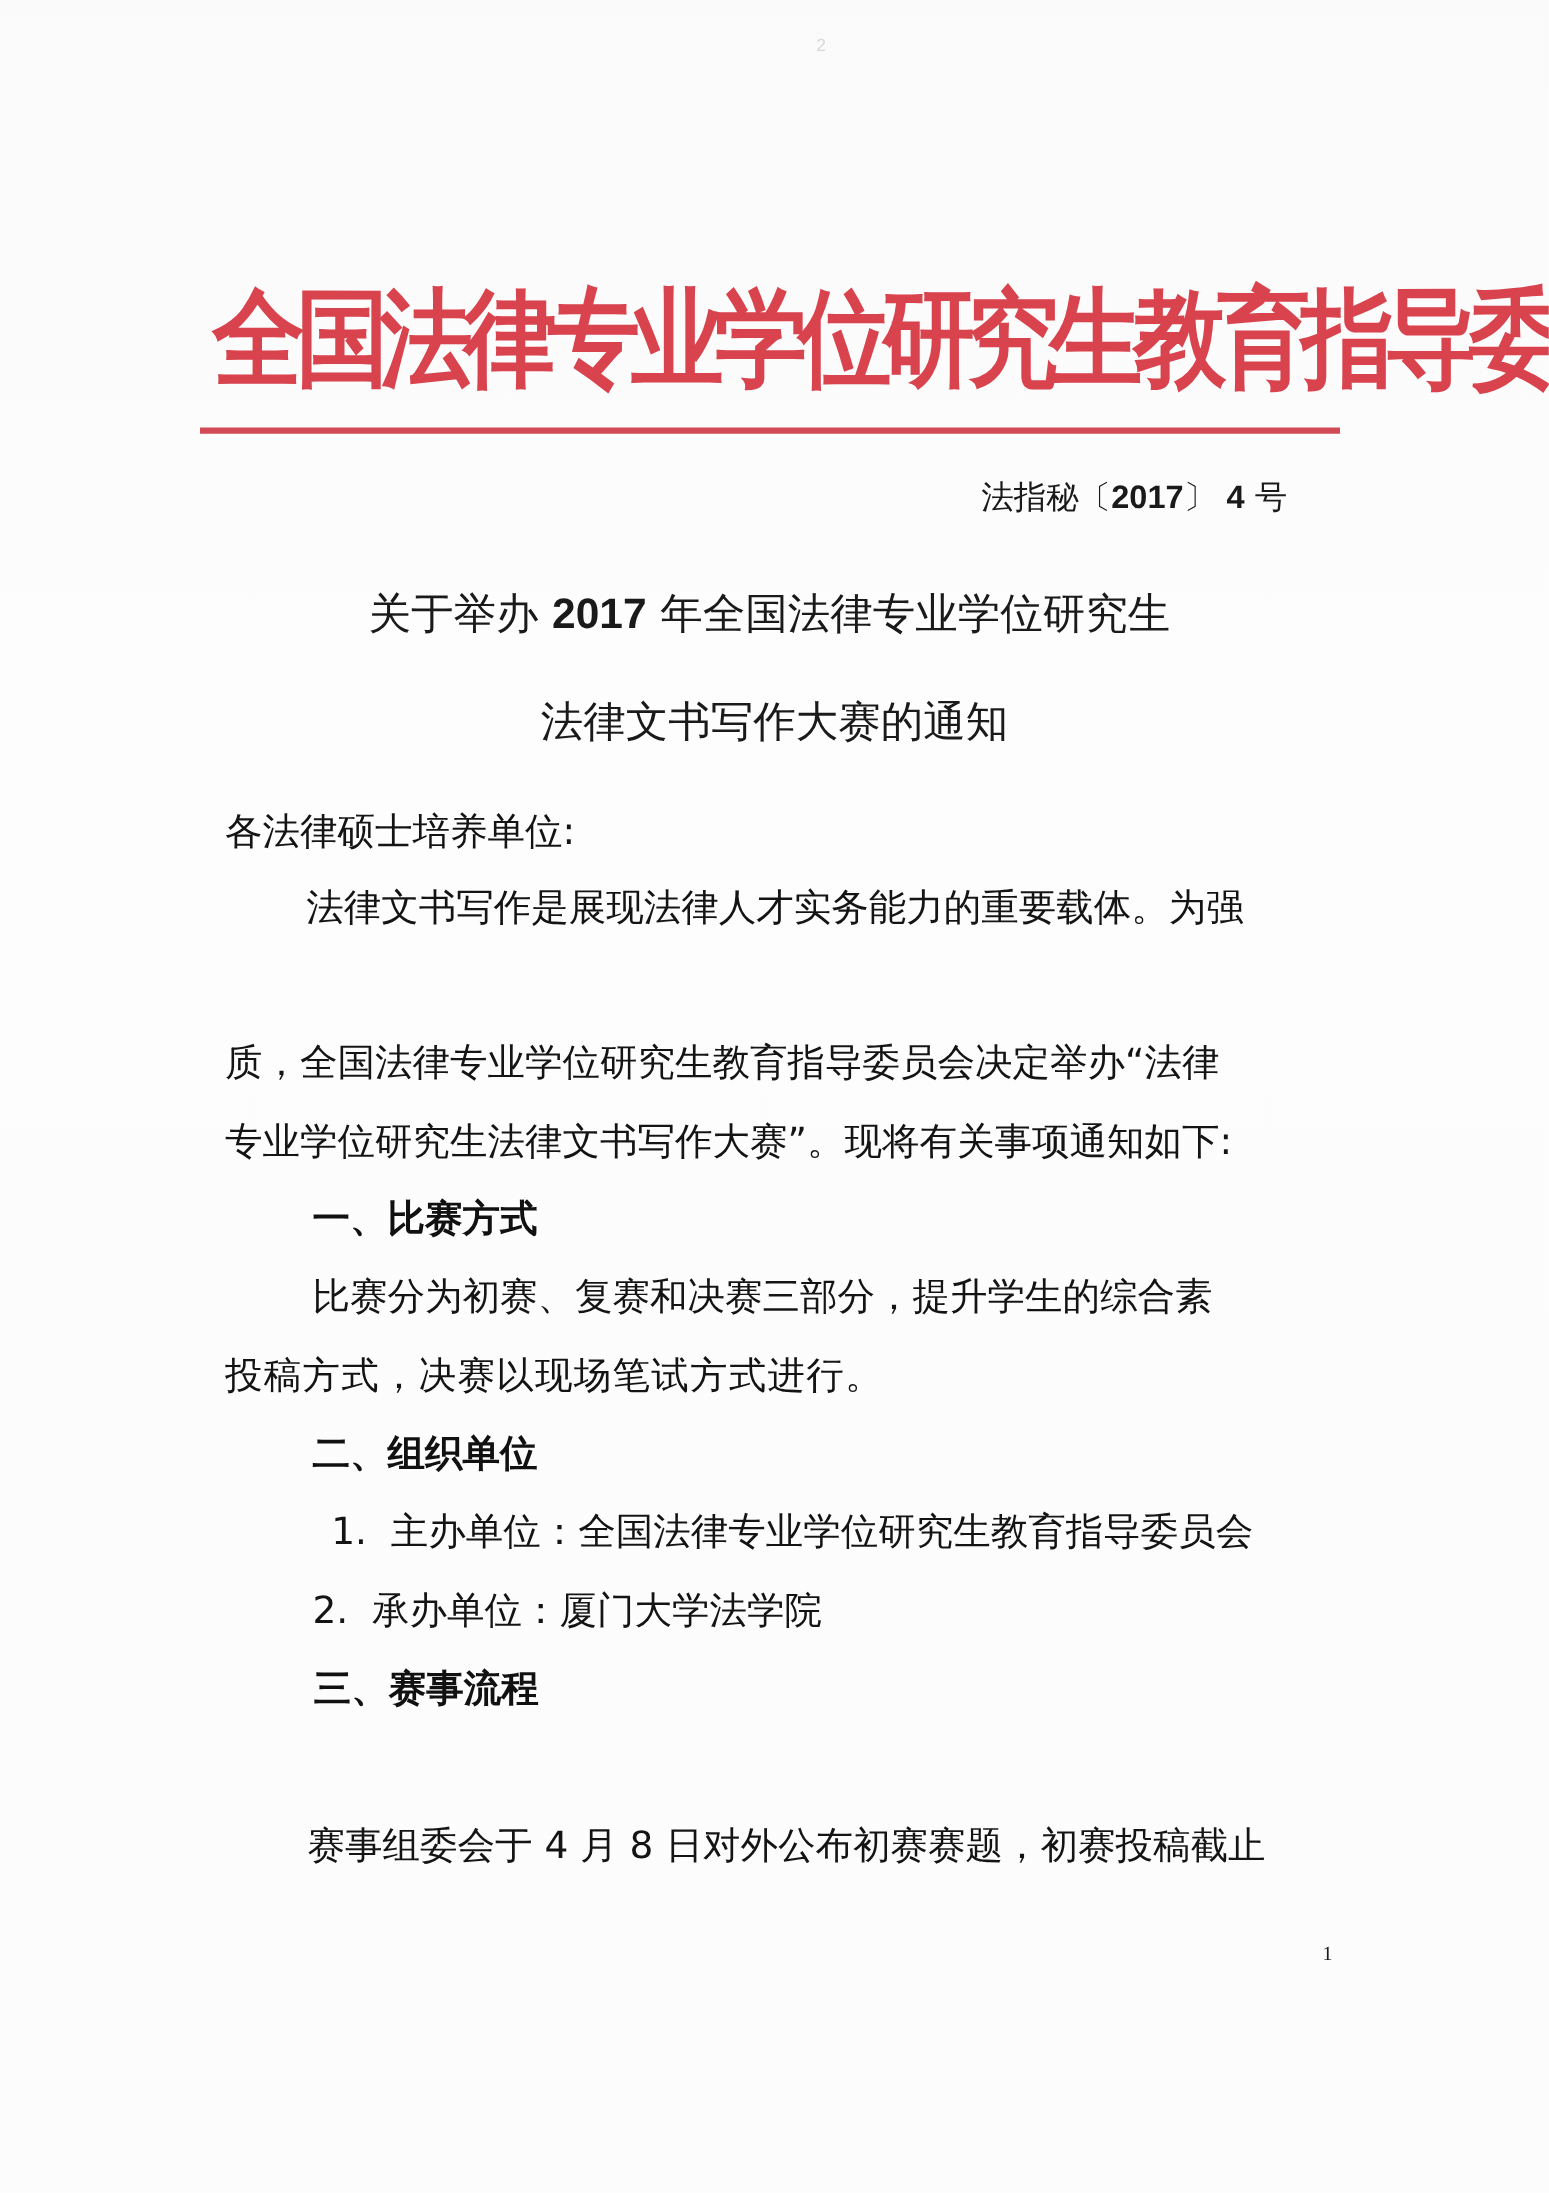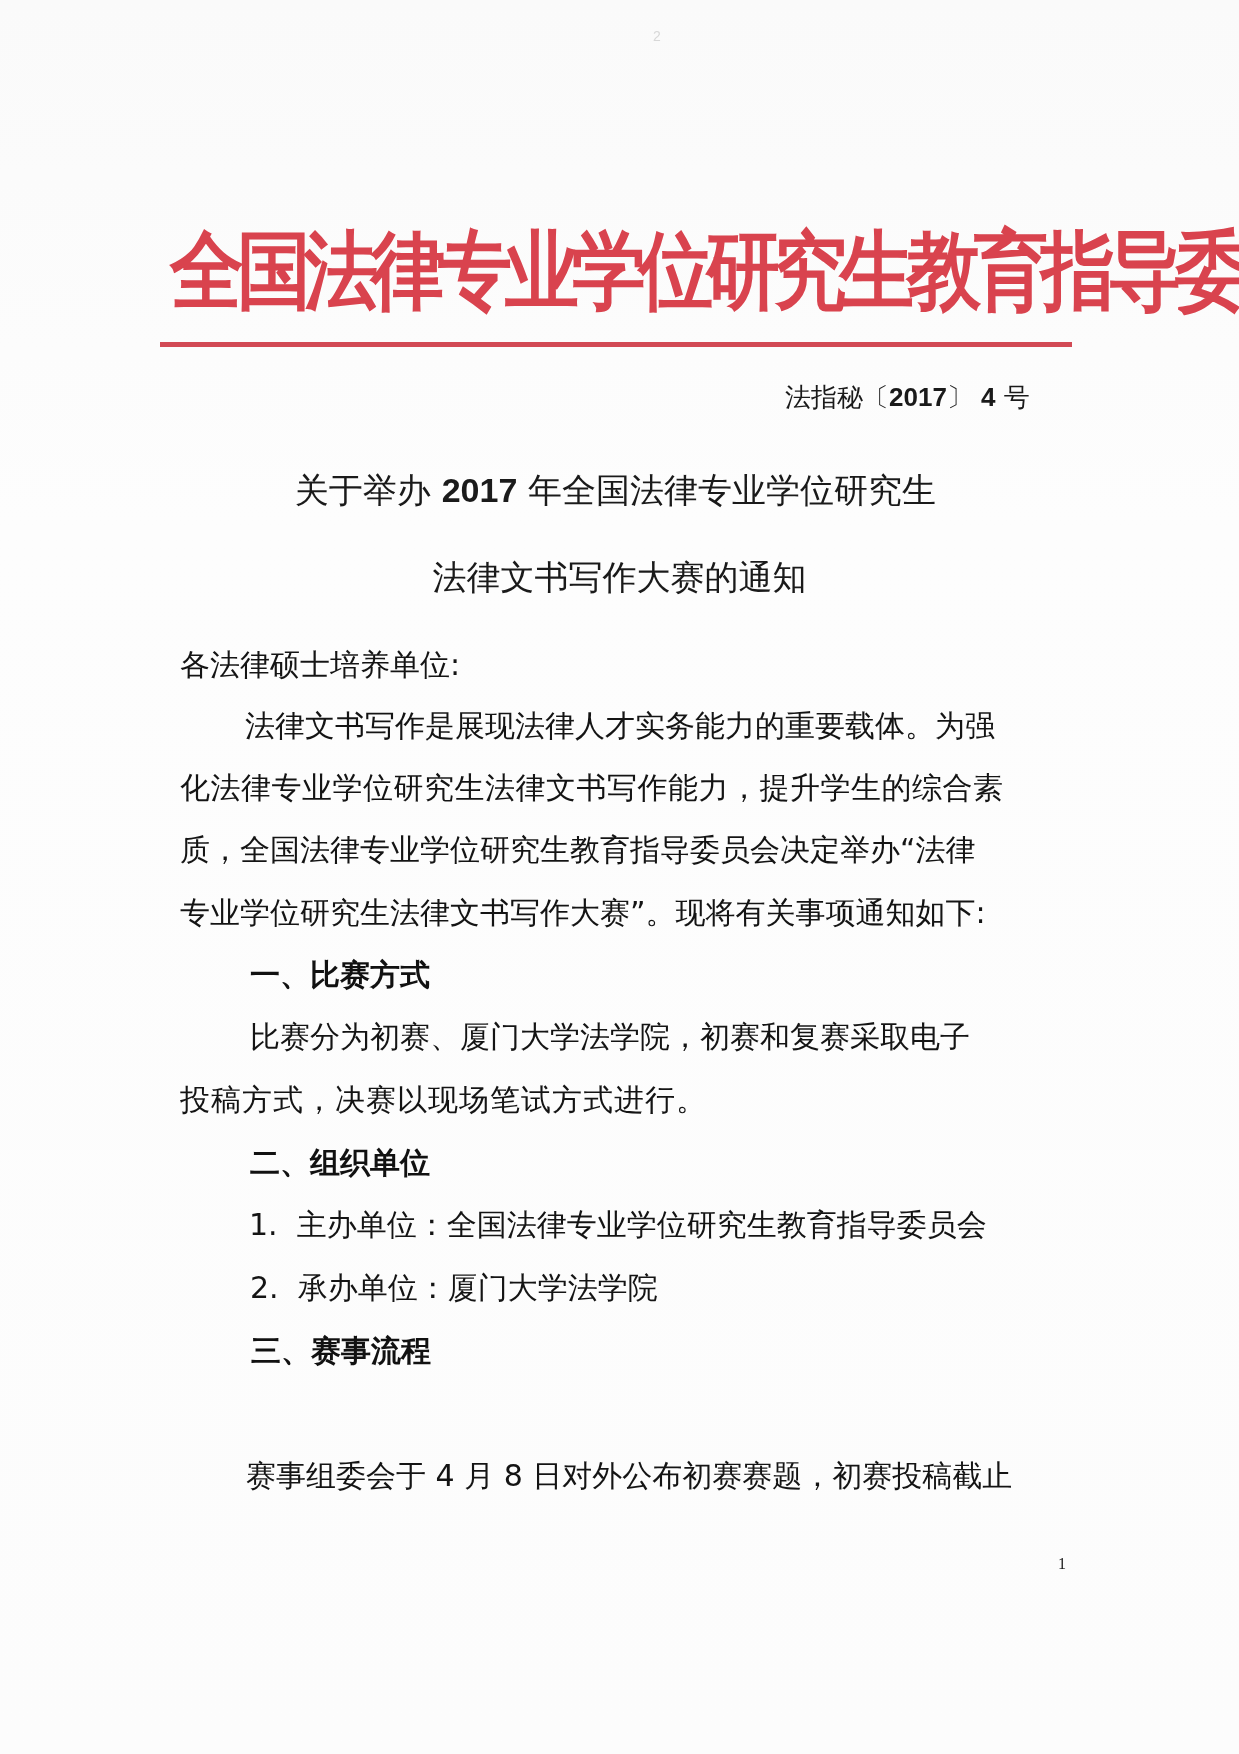--- a/index.html
+++ b/index.html
@@ -115,30 +115,29 @@
   </div>
 
   <div class="title-line title-1">
     <span>关于举办 </span><span class="year">2017</span><span> 年全国法律专业学位研究生</span>
   </div>
   <div class="title-line title-2">法律文书写作大赛的通知</div>
 
   <div class="text-line justify-line" style="left:245px; top:706px; width:805px;">法律文书写作是展现法律人才实务能力的重要载体。为强</div>
 
   <div class="text-line" style="left:180px; top:645px;">各法律硕士培养单位:</div>
-  <div class="text-line" style="left:180px; top:768px; width:870px; letter-spacing:0.5px;">化法律专业学位研究生法律文书写作能力，提升学生的综合素</div>
   <div class="text-line" style="left:180px; top:830px; width:870px;">质，全国法律专业学位研究生教育指导委员会决定举办“法律</div>
   <div class="text-line" style="left:180px; top:893px; width:870px;">专业学位研究生法律文书写作大赛”。现将有关事项通知如下:</div>
 
   <div class="heading" style="left:250px; top:955px;">一、比赛方式</div>
-  <div class="text-line" style="left:250px; top:1017px;">比赛分为初赛、厦门大学法学院，初赛和复赛采取电子</div>
+  <div class="text-line" style="left:250px; top:1017px;">比赛分为初赛、复赛和决赛三部分，提升学生的综合素</div>
   <div class="text-line" style="left:180px; top:1080px; letter-spacing:1px;">投稿方式，决赛以现场笔试方式进行。</div>
 
   <div class="heading" style="left:250px; top:1143px;">二、组织单位</div>
-  <div class="text-line" style="left:249px; top:1205px; white-space:pre;">1.  主办单位：全国法律专业学位研究生教育指导委员会</div>
+  <div class="text-line" style="left:265px; top:1205px; white-space:pre;">1.  主办单位：全国法律专业学位研究生教育指导委员会</div>
   <div class="text-line" style="left:250px; top:1268px; white-space:pre;">2.  承办单位：厦门大学法学院</div>
 
   <div class="heading" style="left:251px; top:1331px;">三、赛事流程</div>
   <div class="text-line" style="left:246px; top:1456px;">赛事组委会于 4 月 8 日对外公布初赛赛题，初赛投稿截止</div>
 
   <div class="page-number">1</div>
 
 </div>
 
 </body></html>

